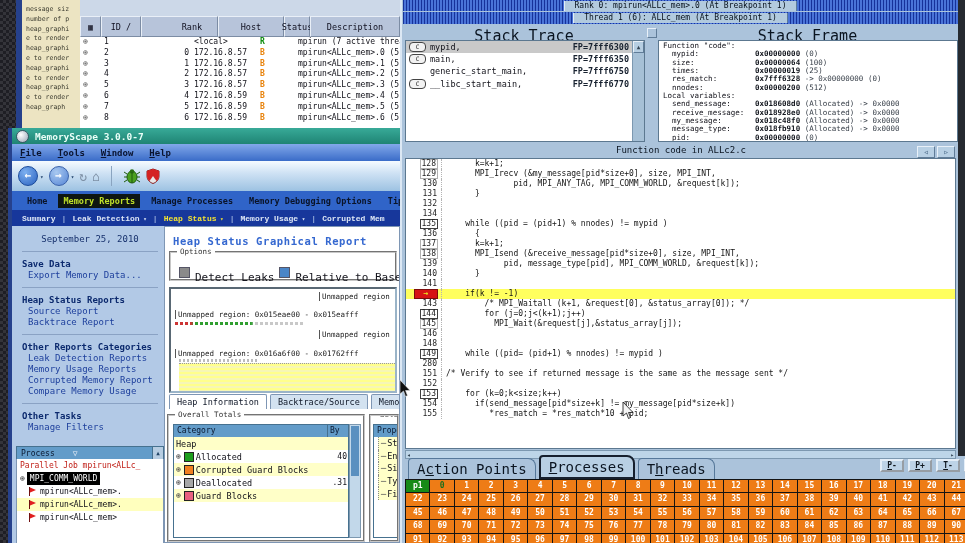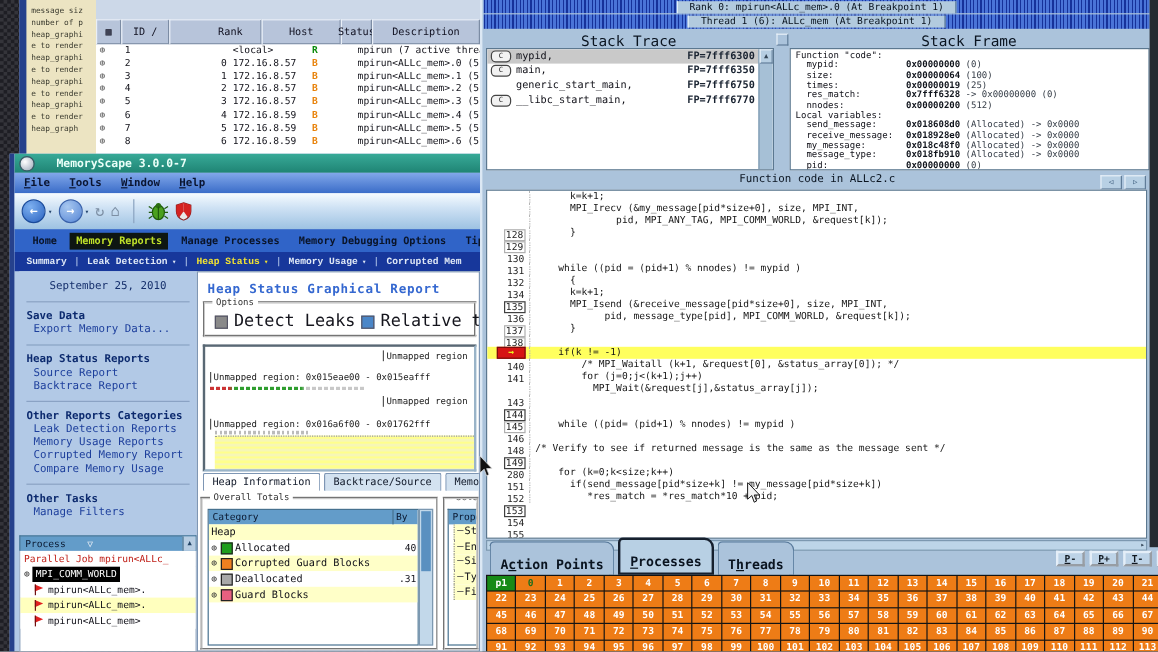--- a/index.html
+++ b/index.html
@@ -33,21 +33,21 @@
   
   #dbg{left:400px;top:0;width:565px;height:543px;background:#abc3db;border-left:2px solid #dce8f4;
        box-sizing:border-box;overflow:hidden;}
   .stripbar{position:absolute;left:1px;right:7px;height:11px;
        background:repeating-linear-gradient(90deg,#16329a 0 1px,#4a74d8 1px 3px);
        display:flex;align-items:center;justify-content:center;}
   #bar1{top:0;}
   #bar2{top:12px;height:12px;}
   .striplabel{background:#b2cade;border-left:1px solid #e2eef8;border-right:1px solid #5a7a9a;
        padding:0 10px;font-size:8px;line-height:10px;color:#06101c;white-space:nowrap;}
-  .phead{position:absolute;top:27px;height:12px;text-align:center;font-size:12px;color:#0a1420;}
+  .phead{position:absolute;top:27px;height:12px;text-align:center;font-size:15px;color:#0a1420;}
   #sth{left:2px;width:240px;}
   #sfh{left:258px;right:10px;}
   .grip{position:absolute;left:245px;top:28px;width:8px;height:8px;background:#abc3db;
         border:1px solid;border-color:#e8f0f8 #607c98 #607c98 #e8f0f8;}
   #st-panel{position:absolute;left:3px;top:40px;width:240px;height:102px;background:#fff;
         border:1px solid #5c7890;box-sizing:border-box;overflow:hidden;}
   .str{height:12.2px;display:flex;align-items:center;font-size:8.5px;padding-left:3px;position:relative;color:#101018;}
   .str.sel{background:#c9c9c9;}
   .cbox{width:15px;height:8px;border:1px solid #444;border-radius:4px;background:#f2f2f2;
         font-size:6px;line-height:8px;text-align:center;margin-right:4px;flex:none;color:#222;}
@@ -68,48 +68,48 @@
         font-size:9px;line-height:13px;color:#0a1420;}
   .chb{position:absolute;top:146px;width:16px;height:10px;background:#b8d0e4;border:1px solid;
         border-color:#e8f0f8 #607c98 #607c98 #e8f0f8;font-size:6px;line-height:9px;text-align:center;color:#246;}
   #chb1{right:30px;} #chb2{right:10px;}
   #code-panel{position:absolute;left:3px;top:158px;right:9px;height:291px;background:#fff;
         border:1px solid #5c7890;box-sizing:border-box;overflow:hidden;}
   .cl{height:10px;display:flex;font-size:8px;line-height:10px;white-space:pre;color:#141414;}
   .cl.cur{background:#ffff5e;}
   .gut{flex:none;width:36px;text-align:right;padding-right:3px;border-right:1px dotted #b4b4b4;
         box-sizing:border-box;color:#232323;}
-  .gut .num{display:inline-block;padding:0 1px;margin-top:32px;}
+  .gut .num{display:inline-block;padding:0 1px;}
   .gut.b1 .num{border:1px solid #b0b0b0;line-height:8px;}
   .gut.b2 .num{border:1px solid #404040;line-height:8px;}
   .arrowbox{display:inline-block;width:22px;height:8px;background:#d61414;border:1px solid #7c0c0c;
         color:#e8f020;font-weight:bold;font-size:8px;line-height:7px;text-align:center;}
   .ctext{padding-left:4px;}
   #right-strip{right:0;top:0;width:7px;height:456px;background:#262a30;}
   #hscroll{position:absolute;left:3px;top:450px;right:9px;height:9px;background:#bdd5e8;
         border:1px solid #7c98b0;box-sizing:border-box;font-size:6px;line-height:7px;color:#345;}
   #hscroll .la{position:absolute;left:1px;} #hscroll .ra{position:absolute;right:1px;}
   #dbg-tabs{position:absolute;left:6px;top:460px;height:19px;display:flex;gap:3px;align-items:flex-end;}
   .dtab{background:#abc3db;border:1px solid #56789a;border-bottom:none;border-radius:4px 8px 0 0;
-        padding:12px 8px 2px;font-size:11px;color:#0a1420;white-space:nowrap;font-weight:bold;}
+        padding:2px 8px 2px;font-size:14px;color:#0a1420;white-space:nowrap;}
   .dtab.active{border:2px solid #16202e;background:#b8d0e4;}
   .pbtn{position:absolute;top:459px;width:24px;height:13px;background:#bdd3e7;border:2px outset #e4eef8;
         font-size:8px;line-height:10px;text-align:center;color:#101820;font-weight:bold;box-sizing:border-box;}
   #pgrid{position:absolute;left:3px;top:479px;width:562px;height:64px;background:#141414;
         display:grid;grid-template-columns:repeat(23,1fr);grid-auto-rows:12.4px;gap:1px;padding:1px;
         box-sizing:content-box;overflow:hidden;}
   .gc{background:#ee7c16;color:#fff;font-weight:bold;font-size:8px;line-height:12.4px;text-align:center;overflow:hidden;}
   .gc.first{background:#178a17;}
   .gc.zero{color:#1d6e1d;}
 
   
   #msw{left:8px;top:128px;width:392px;height:415px;background:#b2c9e6;border-left:4px solid #26418c;
        box-sizing:border-box;overflow:hidden;}
   .ms-title{height:16px;background:linear-gradient(#38aa98,#1f8474);display:flex;align-items:center;
-       gap:18px;padding-left:4px;}
+       gap:6px;padding-left:4px;}
   .ms-ticon{width:11px;height:11px;border-radius:50%;background:radial-gradient(circle at 35% 35%,#fff,#98a4b6);
        border:1px solid #3a5a66;flex:none;}
   .ms-ttext{font-weight:bold;font-size:9.5px;color:#eafff8;}
   .ms-menu{height:17px;background:linear-gradient(#82a8ea,#3a6cc8);display:flex;gap:16px;align-items:center;
        padding-left:8px;font-weight:bold;font-size:9px;color:#0a1430;}
   .ms-toolbar{height:30px;background:linear-gradient(180deg,#f6fbff,#cfe2f4 40%,#9dc2e2);
        display:flex;align-items:center;gap:5px;padding-left:6px;}
   .nav-circle{width:18px;height:18px;border-radius:50%;text-align:center;color:#fff;
        font-weight:bold;font-size:11px;line-height:17px;flex:none;}
   .nc-back{background:radial-gradient(circle at 35% 30%,#7db0f0,#2a62c0);border:1px solid #1a4a9a;}
@@ -151,21 +151,21 @@
        border-width:3.5px 0 3.5px 7px;border-color:transparent transparent transparent #e02020;}
   .flag::after{content:"";position:absolute;left:0;top:0;width:1px;height:9px;background:#701010;}
   .ms-main{position:absolute;left:152px;top:98px;right:0;bottom:0;background:#fff;
        border:1px solid #7e96b4;overflow:hidden;}
   #report-title{position:absolute;top:8px;left:8px;font-weight:bold;font-size:10.5px;
        color:#3568d0;letter-spacing:0.6px;}
   .optbox{position:absolute;top:24px;left:4px;right:2px;height:30px;border:2px groove #c8c8c8;box-sizing:border-box;}
   .boxlegend{position:absolute;top:-6px;left:6px;background:#fff;padding:0 3px;font-size:7.5px;color:#333;}
   .optrow{display:flex;align-items:center;gap:5px;padding:7px 0 0 8px;}
   .ck{width:9px;height:9px;border:1px solid #556;flex:none;}
-  .cklab{font-size:14px;color:#14141c;white-space:nowrap;}
+  .cklab{font-size:11px;color:#14141c;white-space:nowrap;margin-top:11px;}
   .graphbox{position:absolute;top:60px;left:4px;right:2px;height:102px;border:2px inset #9ab4c8;
        background:#fff;font-size:7.5px;color:#1a1a1a;overflow:hidden;}
   .glabel{position:absolute;border-left:1px solid #555;padding-left:2px;white-space:nowrap;}
   .dashes{position:absolute;left:4px;top:33px;height:3px;width:130px;
        background:linear-gradient(90deg,#cc3333 0 16px,#2f9e2f 20px 36px,#2f9e2f 40px 56px,#2f9e2f 60px 76px,#c8c8c8 80px 130px);
        -webkit-mask:repeating-linear-gradient(90deg,#000 0 3px,transparent 3px 5px);
        mask:repeating-linear-gradient(90deg,#000 0 3px,transparent 3px 5px);}
   .yellowblock{position:absolute;left:8px;right:0;top:74px;bottom:0;border-top:1px dotted #999;
        background:repeating-linear-gradient(180deg,#ffff8c 0 2px,#f6f6b6 2px 4px);}
   .ydots{position:absolute;left:8px;top:70px;width:80px;height:3px;

